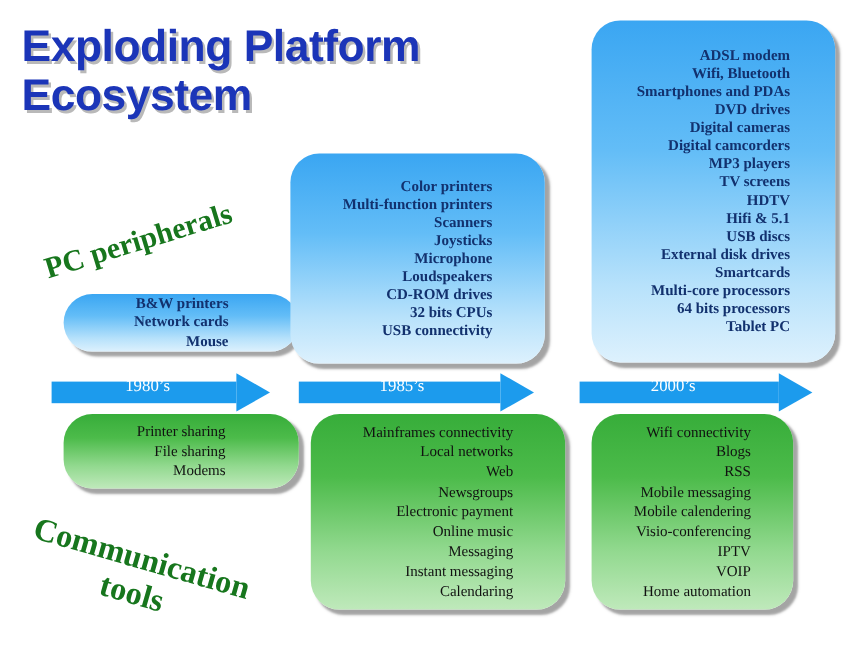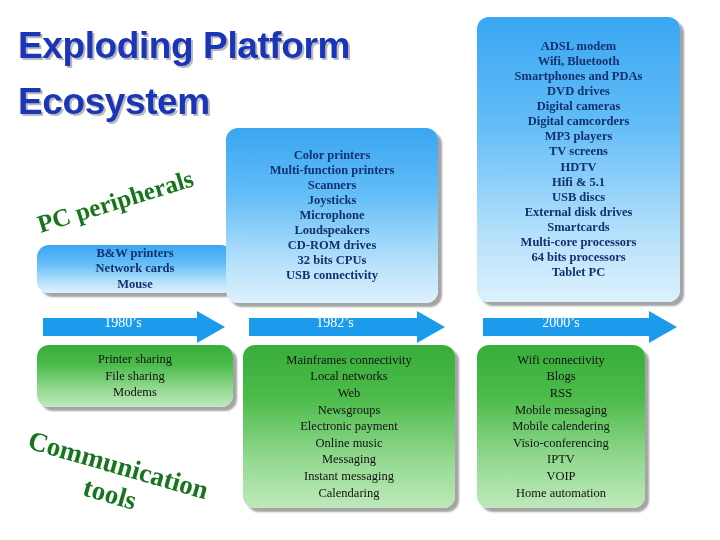--- a/index.html
+++ b/index.html
@@ -13,39 +13,40 @@
   #stage{position:absolute;left:0;top:0;width:720px;height:540px;}
 
   
   .title{
     position:absolute;
     left:18px; top:18px;
     width:430px;
     font-family:"Liberation Sans", sans-serif;
     font-weight:bold;
     font-size:37px;
-    line-height:56px;
+    line-height:41px;
     letter-spacing:-0.4px;
     color:#1b35b8;
     text-shadow:2px 2px 0 #b9b9b9;
     white-space:pre-line;
   }
 
   
   .box{
     position:absolute;
-    border-radius:12px;
+    border-radius:24px;
     box-sizing:border-box;
-    text-align:center;
+    text-align:right;
     display:flex;
     flex-direction:column;
     align-items:center;
     justify-content:center;
     box-shadow:4px 4px 2px rgba(90,90,90,0.55);
     overflow:hidden;
+    margin-left:16px;
   }
   .box .lines{white-space:pre-line;}
 
   .box.blue{
     background:linear-gradient(to bottom,#3aa6f2 0%,#63bdf7 38%,#b8e2fb 78%,#ddf1fd 100%);
     color:#12316e;
     font-weight:bold;
     font-size:12.5px;
     line-height:15.1px;
   }
@@ -187,21 +188,21 @@
 
   <div class="arrow" id="arrow-1">
     <span class="shaft"></span>
     <span class="head"></span>
     <span class="alabel">1980’s</span>
   </div>
 
   <div class="arrow" id="arrow-2">
     <span class="shaft"></span>
     <span class="head"></span>
-    <span class="alabel">1982’s</span>
+    <span class="alabel">1985’s</span>
   </div>
 
   <div class="arrow" id="arrow-3">
     <span class="shaft"></span>
     <span class="head"></span>
     <span class="alabel">2000’s</span>
   </div>
 
   <div class="box green" id="box-green-2">
     <div class="lines">Mainframes connectivity

